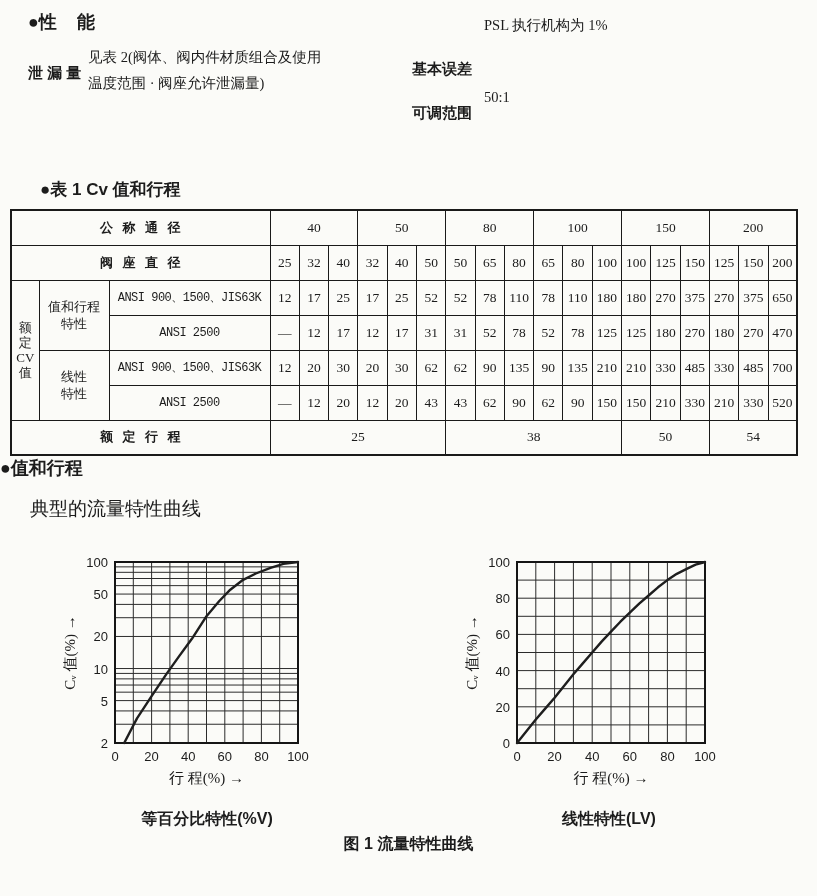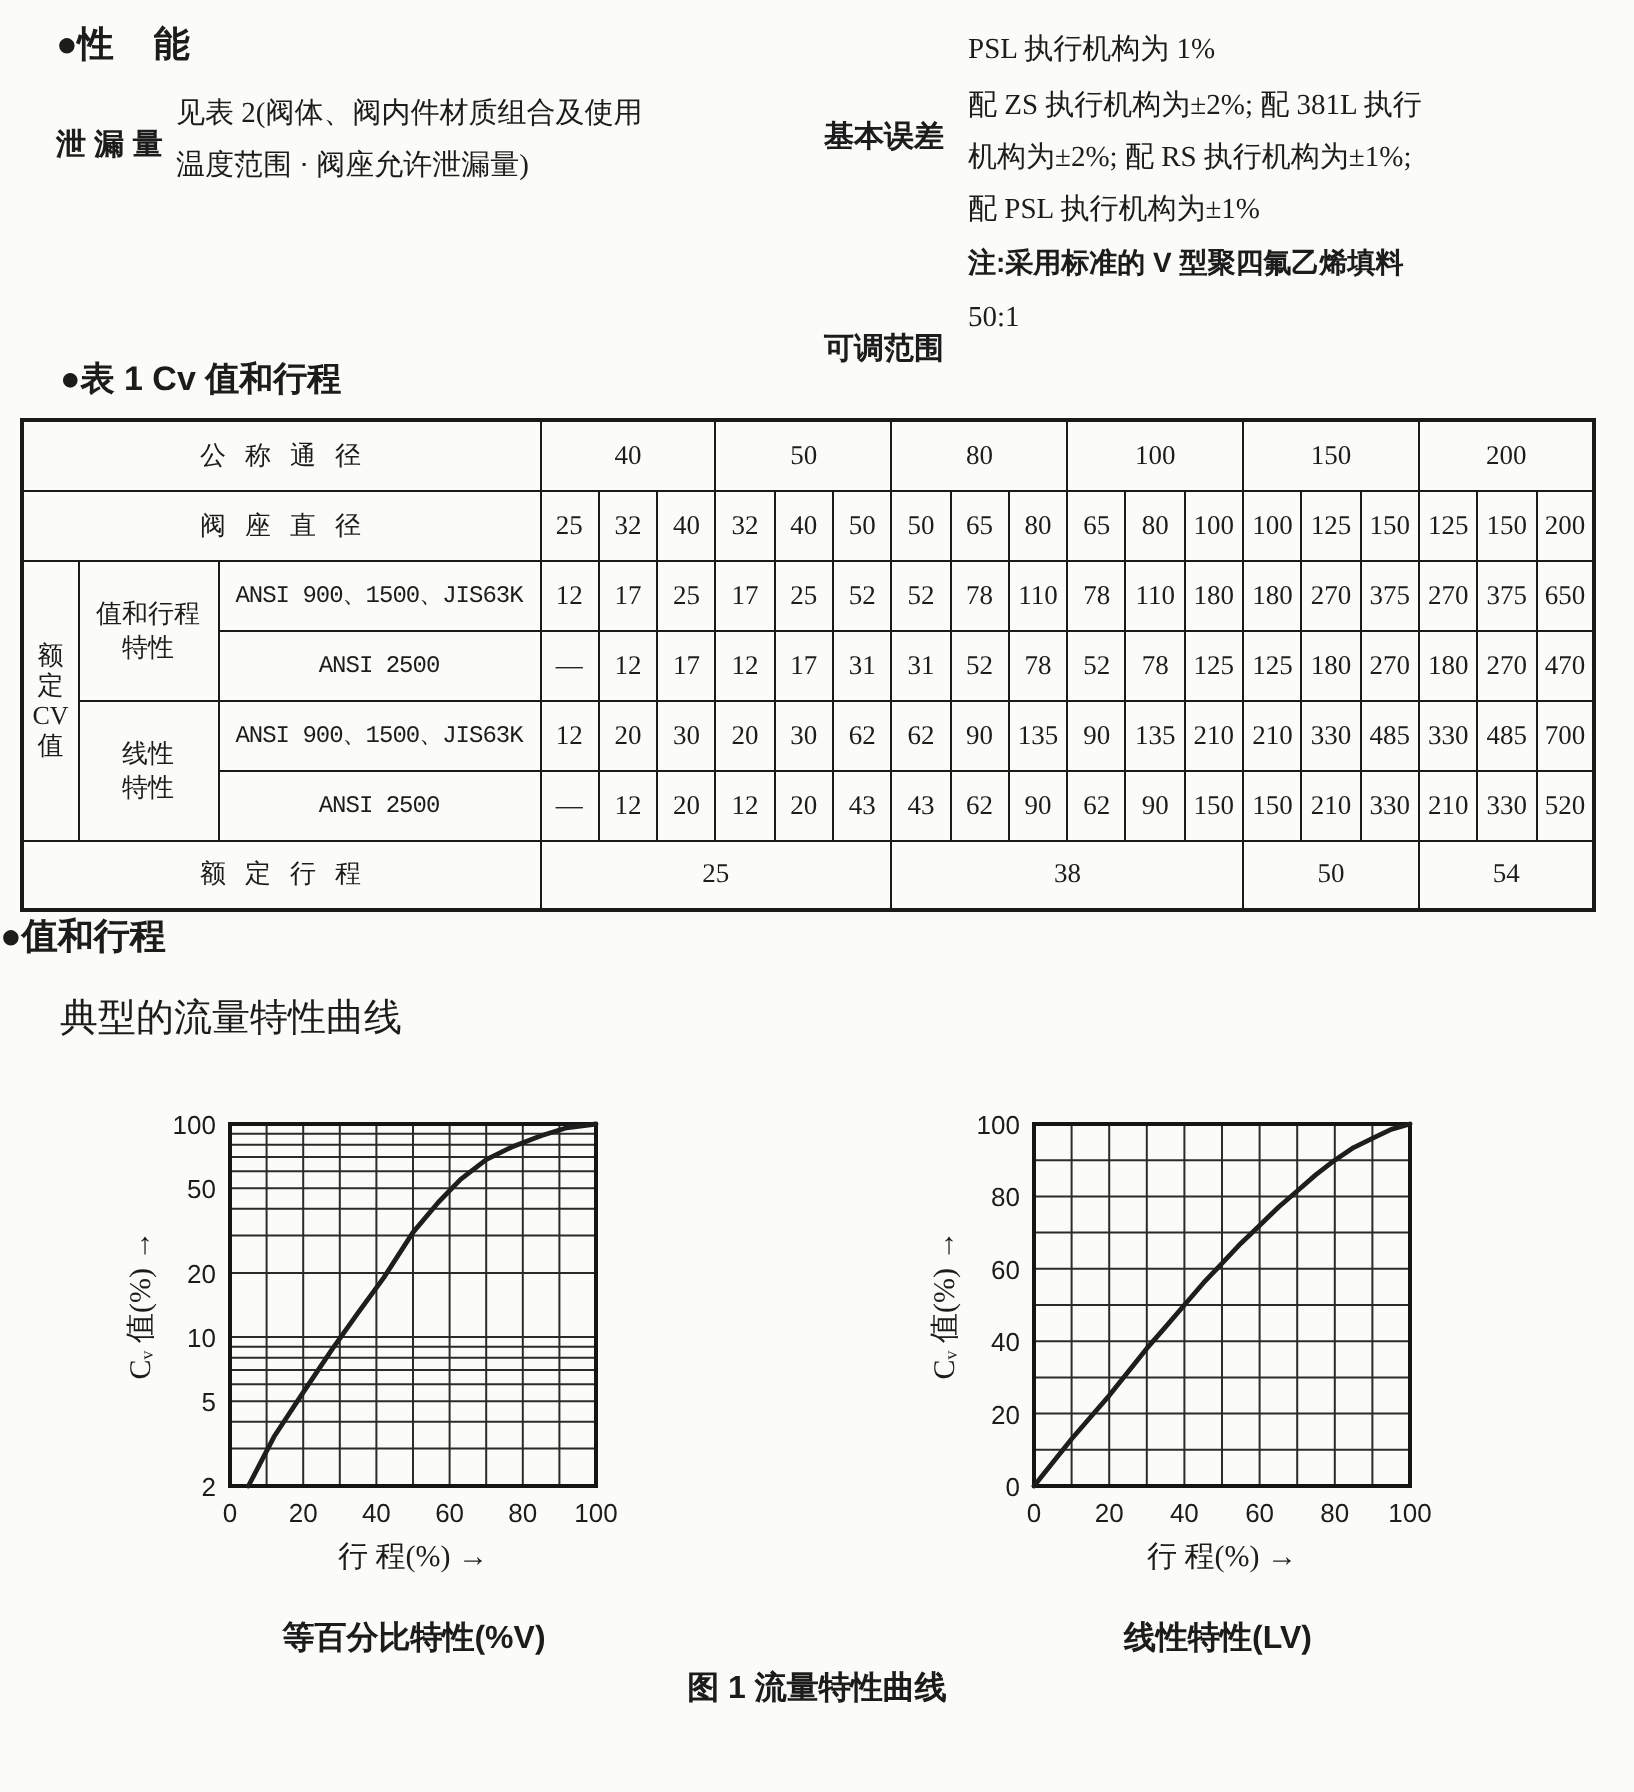--- a/index.html
+++ b/index.html
@@ -19,32 +19,32 @@
   .defrow { display:flex; align-items:flex-start; margin-bottom:2px; }
   .term {
     font:bold 15px "Liberation Sans", sans-serif;
     width:60px; flex:none; line-height:26px; white-space:pre-wrap;margin-top:16px;
   }
   .perf-right .term { width:72px; }
   .desc { font-size:14.5px; line-height:26px; }
   .note { font:bold 14px "Liberation Sans", sans-serif; line-height:26px; }
 
   
-  .tbl-title { font:bold 17px "Liberation Sans", sans-serif; margin:10px 0 8px 30px; }
+  .tbl-title { font:bold 17px "Liberation Sans", sans-serif; margin:10px 0 8px 40px; }
   table.cv {
     border-collapse:collapse; table-layout:fixed;
     margin-left:10px; width:787px;
     border:2px solid #1a1a1a;
     font-size:13px;
   }
   table.cv td {
     border:1px solid #1a1a1a; text-align:center; vertical-align:middle;
     height:35px; padding:0 1px; overflow:hidden;
   }
-  td.wide { white-space:pre-wrap; letter-spacing:1px; }
+  td.wide { white-space:pre-wrap; letter-spacing:1px;font-weight:bold; }
   td.vert { white-space:pre-line; line-height:15px; font-size:13px; }
   td.two { white-space:pre-line; line-height:17px; }
   td.ansi { font-family:"Liberation Mono", monospace; font-size:12px; letter-spacing:-0.5px; }
   td.num { font-size:13.5px; }
 
   
   .flow-head { margin:20px 0 0 30px; }
   .flow-sub { font-size:19px; margin:16px 0 0 30px; }
   .charts { display:flex; margin:28px 0 0 58px; }
   .chartbox { flex:none; }
@@ -75,26 +75,20 @@
 温度范围 · 阀座允许泄漏量)</div>
       </div>
     </div>
     <div class="perf-right">
       <div class="defrow">
         <div class="term"></div>
         <div class="desc">PSL 执行机构为 1%</div>
       </div>
       <div class="defrow">
         <div class="term">基本误差</div>
-        <div class="desc">
-          <div class="pre">配 ZS 执行机构为±2%; 配 381L 执行
-机构为±2%; 配 RS 执行机构为±1%;
-配 PSL 执行机构为±1%</div>
-          <div class="note">注:采用标准的 V 型聚四氟乙烯填料</div>
-        </div>
       </div>
       <div class="defrow">
         <div class="term">可调范围</div>
         <div class="desc">50:1</div>
       </div>
     </div>
   </section>
 
   <h3 class="tbl-title">●表 1 Cv 值和行程</h3>
   <table class="cv" id="cvtable">

